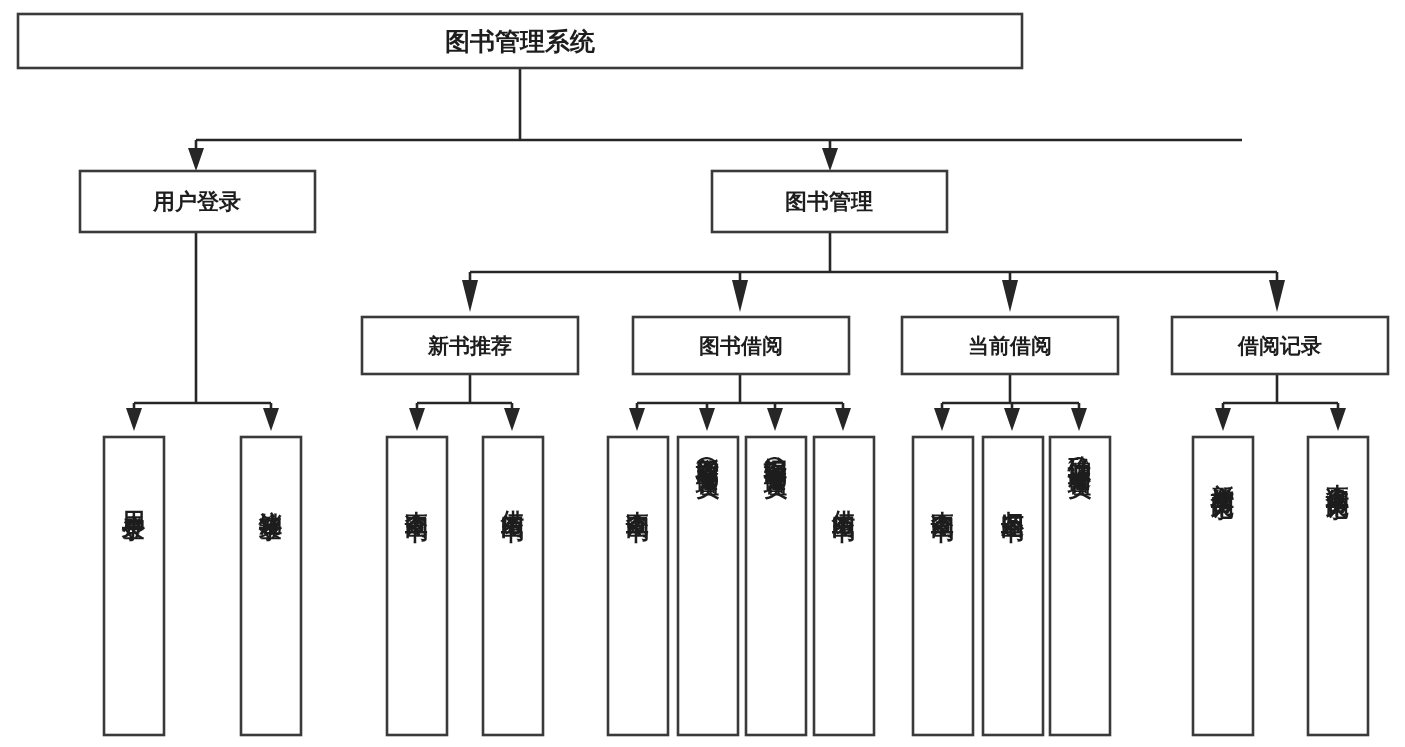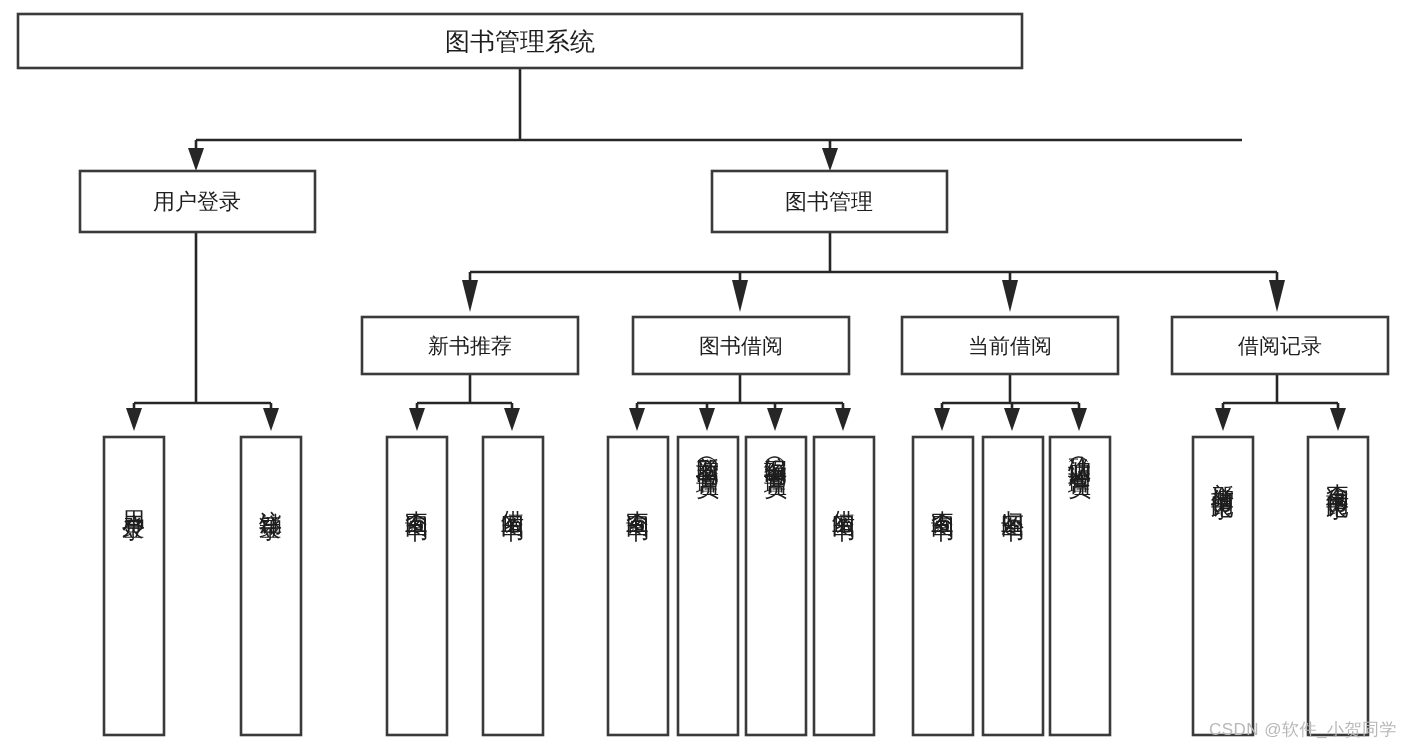--- a/index.html
+++ b/index.html
@@ -9,20 +9,21 @@
   }
   body {
     font-family: "Liberation Sans", "DejaVu Sans", sans-serif;
   }
   #diagram-root {
     position: relative;
     width: 1405px;
     height: 747px;
     background: #ffffff;
     overflow: hidden;
+    font-weight: bold;
   }
   svg.diagram-canvas {
     position: absolute;
     left: 0;
     top: 0;
     width: 1405px;
     height: 747px;
     display: block;
   }
   .node-box {
@@ -232,15 +233,14 @@
       <rect class="node-box" x="1193" y="437" width="60" height="298"></rect>
       <text class="vtext" x="1223" y="474">新增借阅记录</text>
     </g>
     <g>
       <rect class="node-box" x="1308" y="437" width="60" height="298"></rect>
       <text class="vtext" x="1338" y="474">查询借阅记录</text>
     </g>
 
   </svg>
 
-  <div class="watermark">CSDN @软件_小贺同学</div>
 
 </div>
 
 </body></html>

